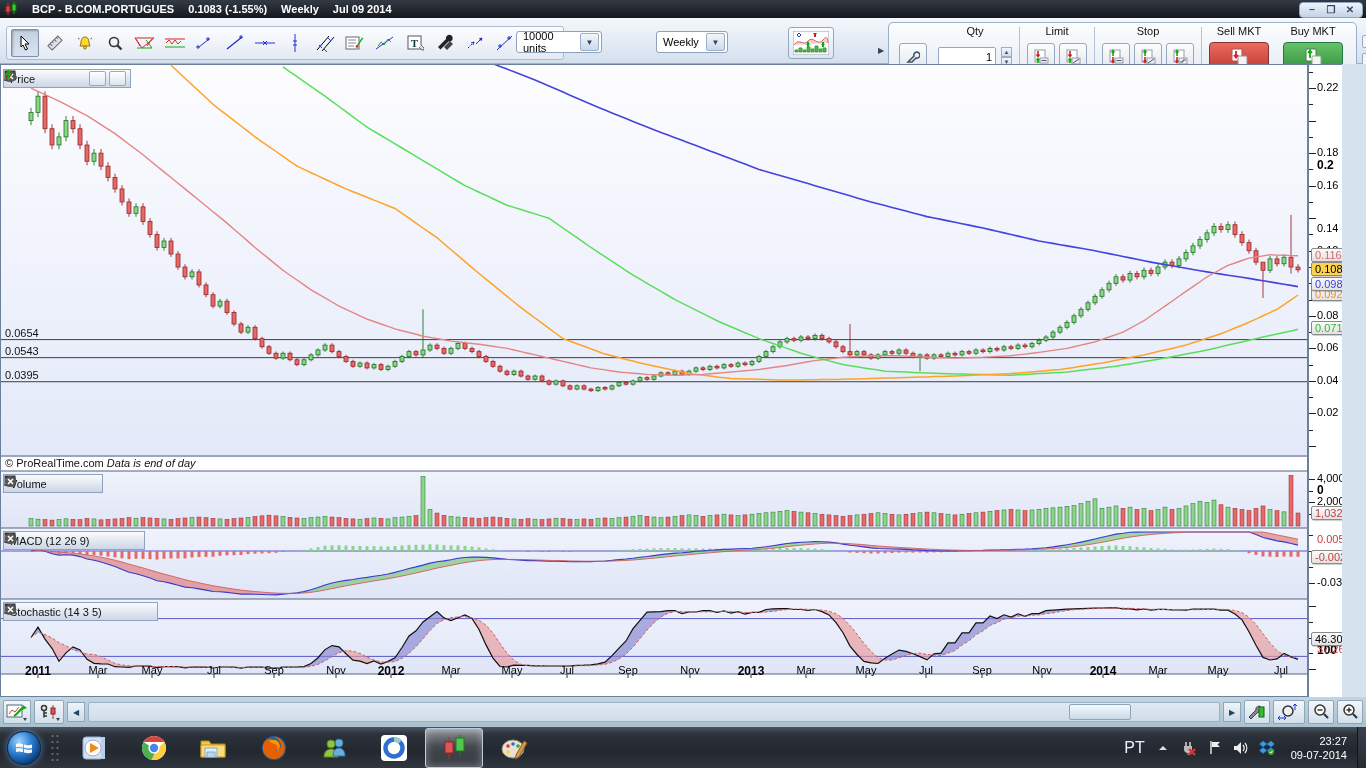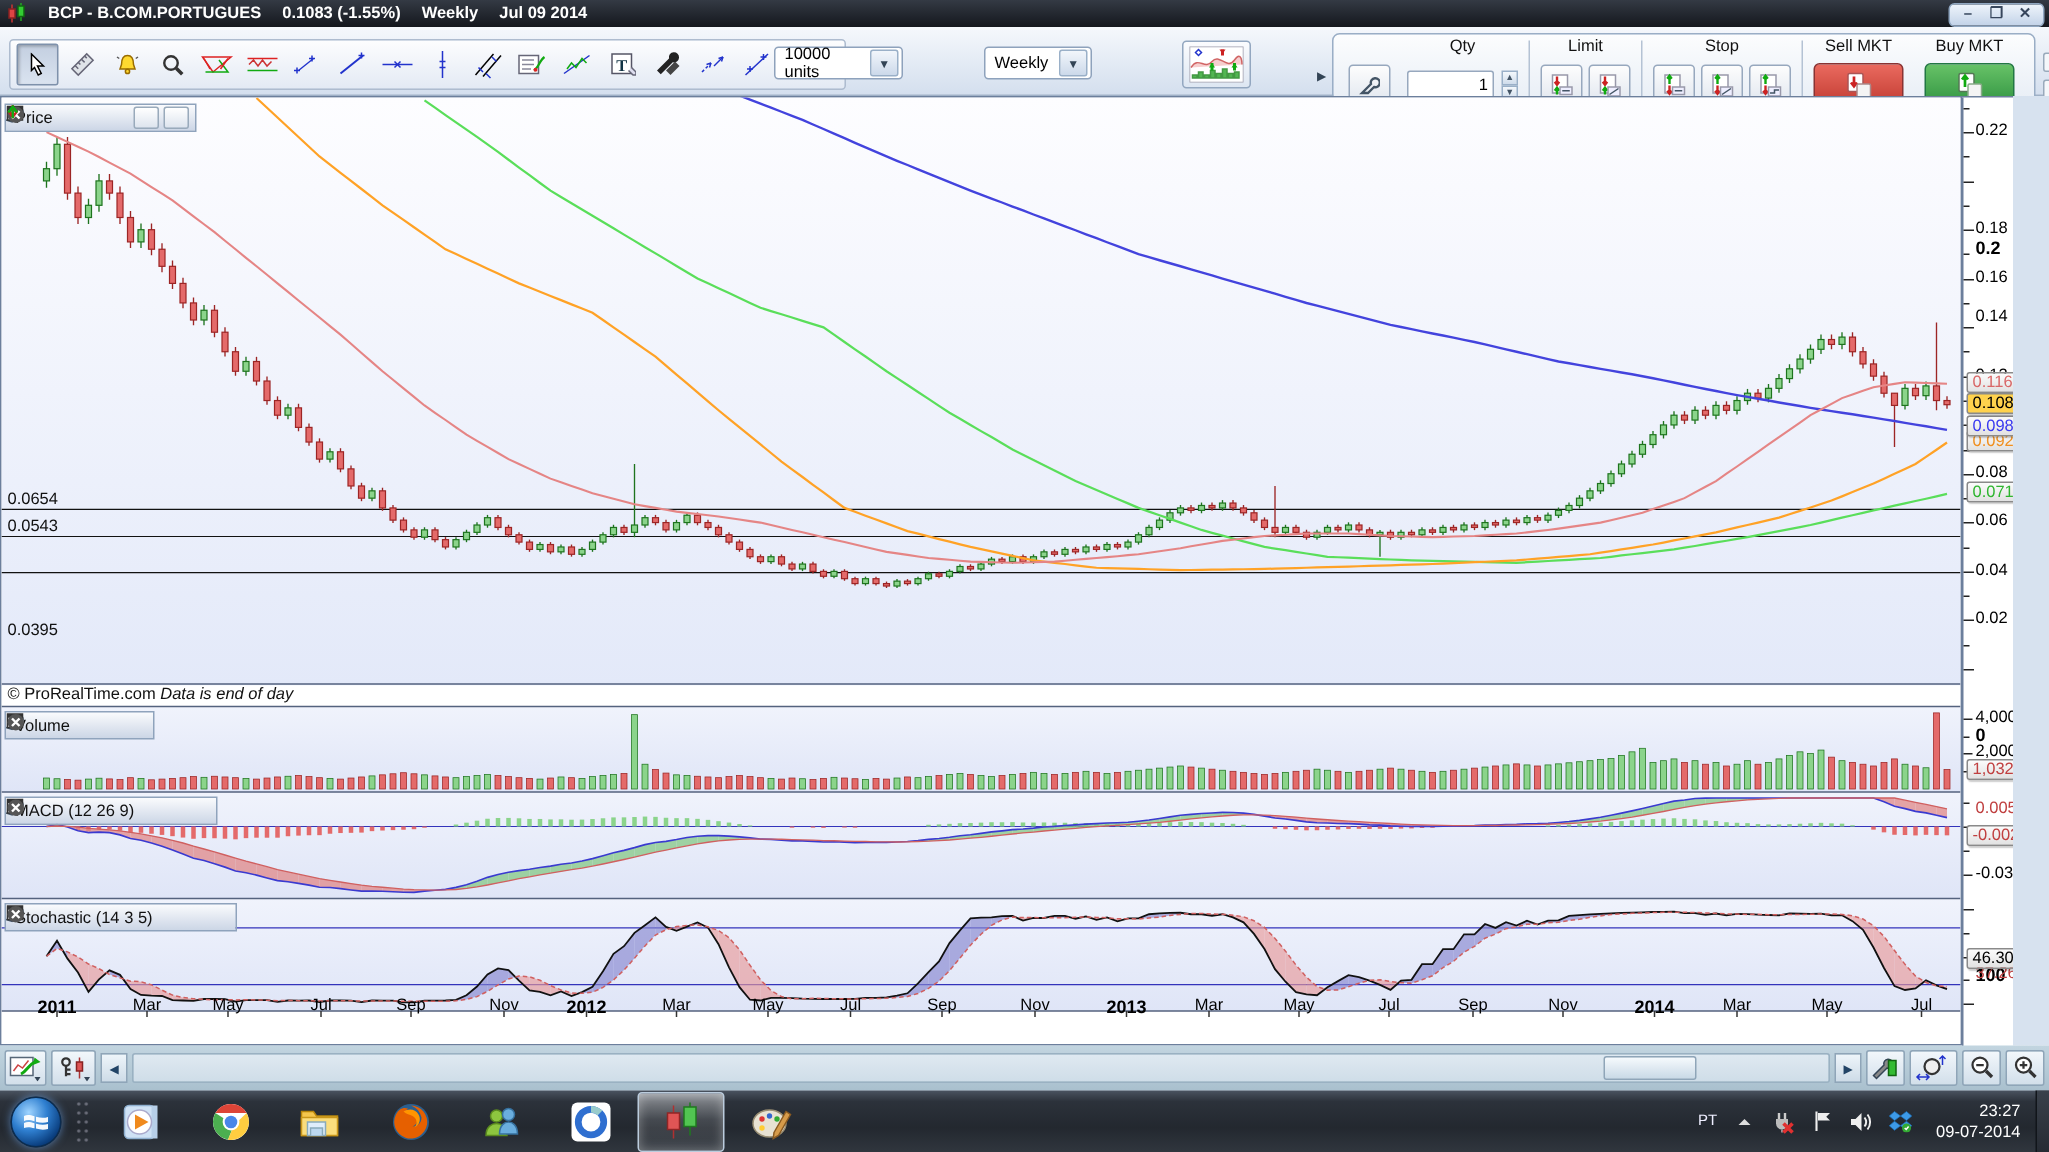--- a/index.html
+++ b/index.html
@@ -87,21 +87,21 @@
   #taskbar{position:absolute;left:0;top:727px;width:1366px;height:41px;
       background:linear-gradient(#4a5360 0%,#2c323b 18%,#23282f 60%,#30363e 100%);display:flex;align-items:center;}
   #orb{width:44px;height:38px;display:flex;align-items:center;justify-content:center;margin-left:2px;}
   #orbc{width:32px;height:32px;border-radius:50%;background:radial-gradient(circle at 35% 30%,#9fd4ff 0%,#2f7fd0 40%,#0a3e7e 75%,#062648 100%);
       border:1px solid #0b2c50;display:flex;align-items:center;justify-content:center;box-shadow:0 0 6px rgba(120,180,255,.6);}
   .dots{width:10px;height:30px;margin:0 4px;background:radial-gradient(circle,#aab 1px,transparent 1.2px);background-size:5px 6px;opacity:.5;}
   .app{width:56px;height:38px;display:flex;align-items:center;justify-content:center;border:1px solid transparent;border-radius:3px;margin:0 1px;}
   .app.active{background:linear-gradient(rgba(255,255,255,.45),rgba(255,255,255,.15) 45%,rgba(255,255,255,.05));border:1px solid #bcd;box-shadow:inset 0 0 8px rgba(255,255,255,.35);}
   #tray{margin-left:auto;display:flex;align-items:center;gap:10px;color:#fff;padding-right:4px;}
   #tray .ticon{width:16px;height:16px;display:flex;align-items:center;justify-content:center;}
-  #lang{font-size:10px;color:#eef;}
+  #lang{font-size:16px;color:#eef;}
   #clock{font-size:11px;color:#fff;text-align:right;line-height:14px;padding:0 6px;}
   #showdesk{width:8px;height:41px;border-left:1px solid #11151a;background:linear-gradient(#3a414b,#262b33);}
 </style>
 </head>
 <body>
 
 <div id="titlebar">
   <svg width="14" height="14" viewBox="0 0 14 14">
     <line x1="4" y1="1" x2="4" y2="13" stroke="#c33" stroke-width="1"></line>
     <rect x="2" y="4" width="4" height="6" fill="#d44" stroke="#822"></rect>
@@ -1615,21 +1615,21 @@
         <svg width="13" height="13">
           <circle cx="6.5" cy="6.5" r="5.5" fill="#555"></circle>
           <path d="M4 4 l5 5 M9 4 l-5 5" stroke="#fff" stroke-width="1.6"></path>
         </svg>
       </span>
   </div>
 
   <div id="lvl-labels">
       <div class="lvl" style="left: 4px; top: 261.594px;">0.0654</div>
       <div class="lvl" style="left: 4px; top: 279.654px;">0.0543</div>
-      <div class="lvl" style="left: 4px; top: 303.733px; margin-top: 45px;">0.0395</div>
+      <div class="lvl" style="left: 4px; top: 303.733px;">0.0395</div>
     </div>
   <div id="xlabels">
       <div class="xlab year" style="left: 37px;">2011</div>
       <div class="xlab" style="left: 97px;">Mar</div>
       <div class="xlab" style="left: 151px;">May</div>
       <div class="xlab" style="left: 213px;">Jul</div>
       <div class="xlab" style="left: 273px;">Sep</div>
       <div class="xlab" style="left: 335px;">Nov</div>
       <div class="xlab year" style="left: 390px;">2012</div>
       <div class="xlab" style="left: 450px;">Mar</div>
@@ -1673,21 +1673,21 @@
     <div class="gt" style="left: 1px; top: 88.14px; width: 7px;"></div>
     <div class="gt" style="left: 1px; top: 71.87px; width: 4px;"></div>
     <div class="gt" style="left: 1px; top: 55.6px; width: 7px;"></div>
     <div class="gt" style="left: 1px; top: 39.33px; width: 4px;"></div>
     <div class="gt" style="left: 1px; top: 23.06px; width: 7px;"></div>
     <div class="gt" style="left: 1px; top: 6.79px; width: 4px;"></div>
     <div class="glab" style="top: 16.06px;">0.22</div>
     <div class="glab b" style="top: 48.6px;">0.2</div>
     <div class="glab" style="top: 81.14px;">0.18</div>
     <div class="glab" style="top: 113.68px;">0.16</div>
-    <div class="glab" style="top: 140px;">0.14</div>
+    <div class="glab" style="top: 157px;">0.14</div>
     <div class="glab" style="top: 178.76px;">0.12</div>
     <div class="glab b" style="top: 211.3px;">0.1</div>
     <div class="glab" style="top: 243.84px;">0.08</div>
     <div class="glab" style="top: 276.38px;">0.06</div>
     <div class="glab" style="top: 308.92px;">0.04</div>
     <div class="glab" style="top: 341.46px;">0.02</div>
     <div class="glab b" style="top: 374px;">0</div>
     <div class="gt" style="left: 1px; top: 413.8px; width: 6px;"></div>
     <div class="glab" style="top: 406.8px;">4,000M</div>
     <div class="gt" style="left: 1px; top: 437.4px; width: 6px;"></div>

